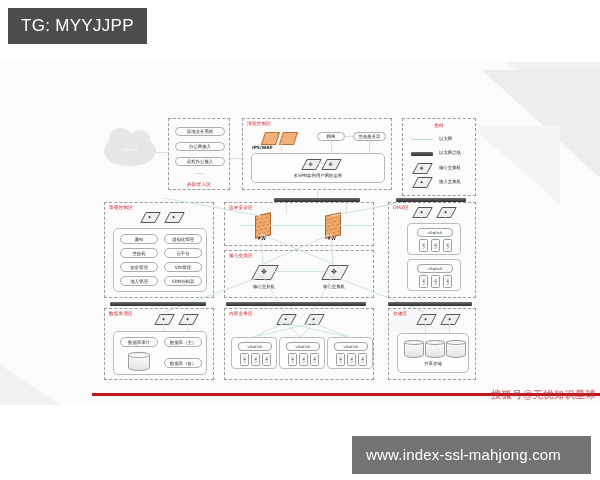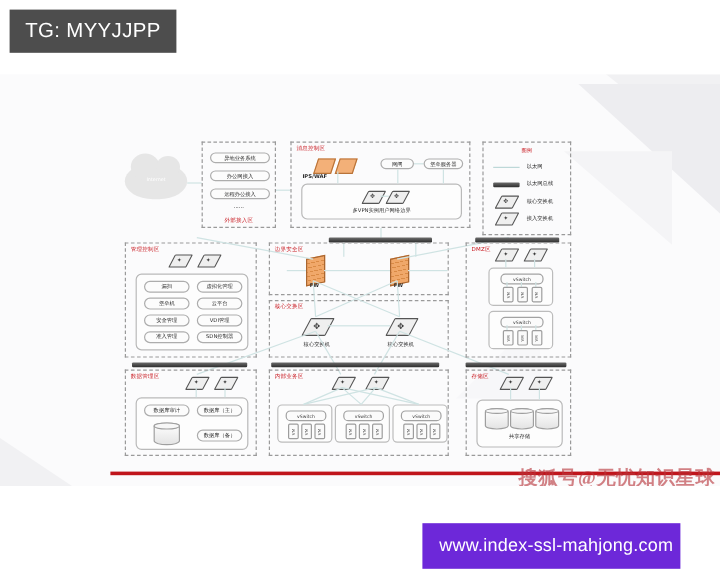--- a/index.html
+++ b/index.html
@@ -13,23 +13,23 @@
   .tg-badge{
     position:absolute;left:8px;top:8px;
     background:#4d4d4d;color:#fff;
     font-size:17px;line-height:1;
     padding:9px 13px 10px 13px;
     letter-spacing:.3px;
     z-index:40;
   }
   .url-badge{
     position:absolute;left:352px;top:436px;
-    background:#6d28d9;color:#fff;
+    background:#737373;color:#fff;
     font-size:15px;line-height:1;
-    padding:11px 6px 12px 14px;
+    padding:11px 30px 12px 14px;
     letter-spacing:.2px;
     z-index:40;
   }
   
   .slide{
     position:absolute;left:0;top:62px;
     width:600px;height:343px;
     background:#fbfbfc;
     overflow:hidden;
   }
@@ -79,23 +79,23 @@
     letter-spacing:.6px;
     font-family:"DejaVu Sans",sans-serif;
   }
   .bottom-rule{
     position:absolute;left:92px;top:331px;width:508px;height:3px;
     background:#c0151c;z-index:6;
   }
   .watermark{
     position:absolute;right:4px;top:326px;
     color:#b8363c;opacity:.62;
-    font-size:16px;font-weight:bold;
+    font-size:10px;font-weight:bold;
     letter-spacing:.5px;z-index:7;
-    font-family:Liberation Serif, serif;
+    font-family:Liberation Sans, sans-serif;
   }
   
   .diagram{
     position:absolute;left:96px;top:52px;
     width:410px;height:272px;z-index:4;
   }
   .zone{
     position:absolute;
     border:1px dashed #9a9a9a;
     box-sizing:border-box;

